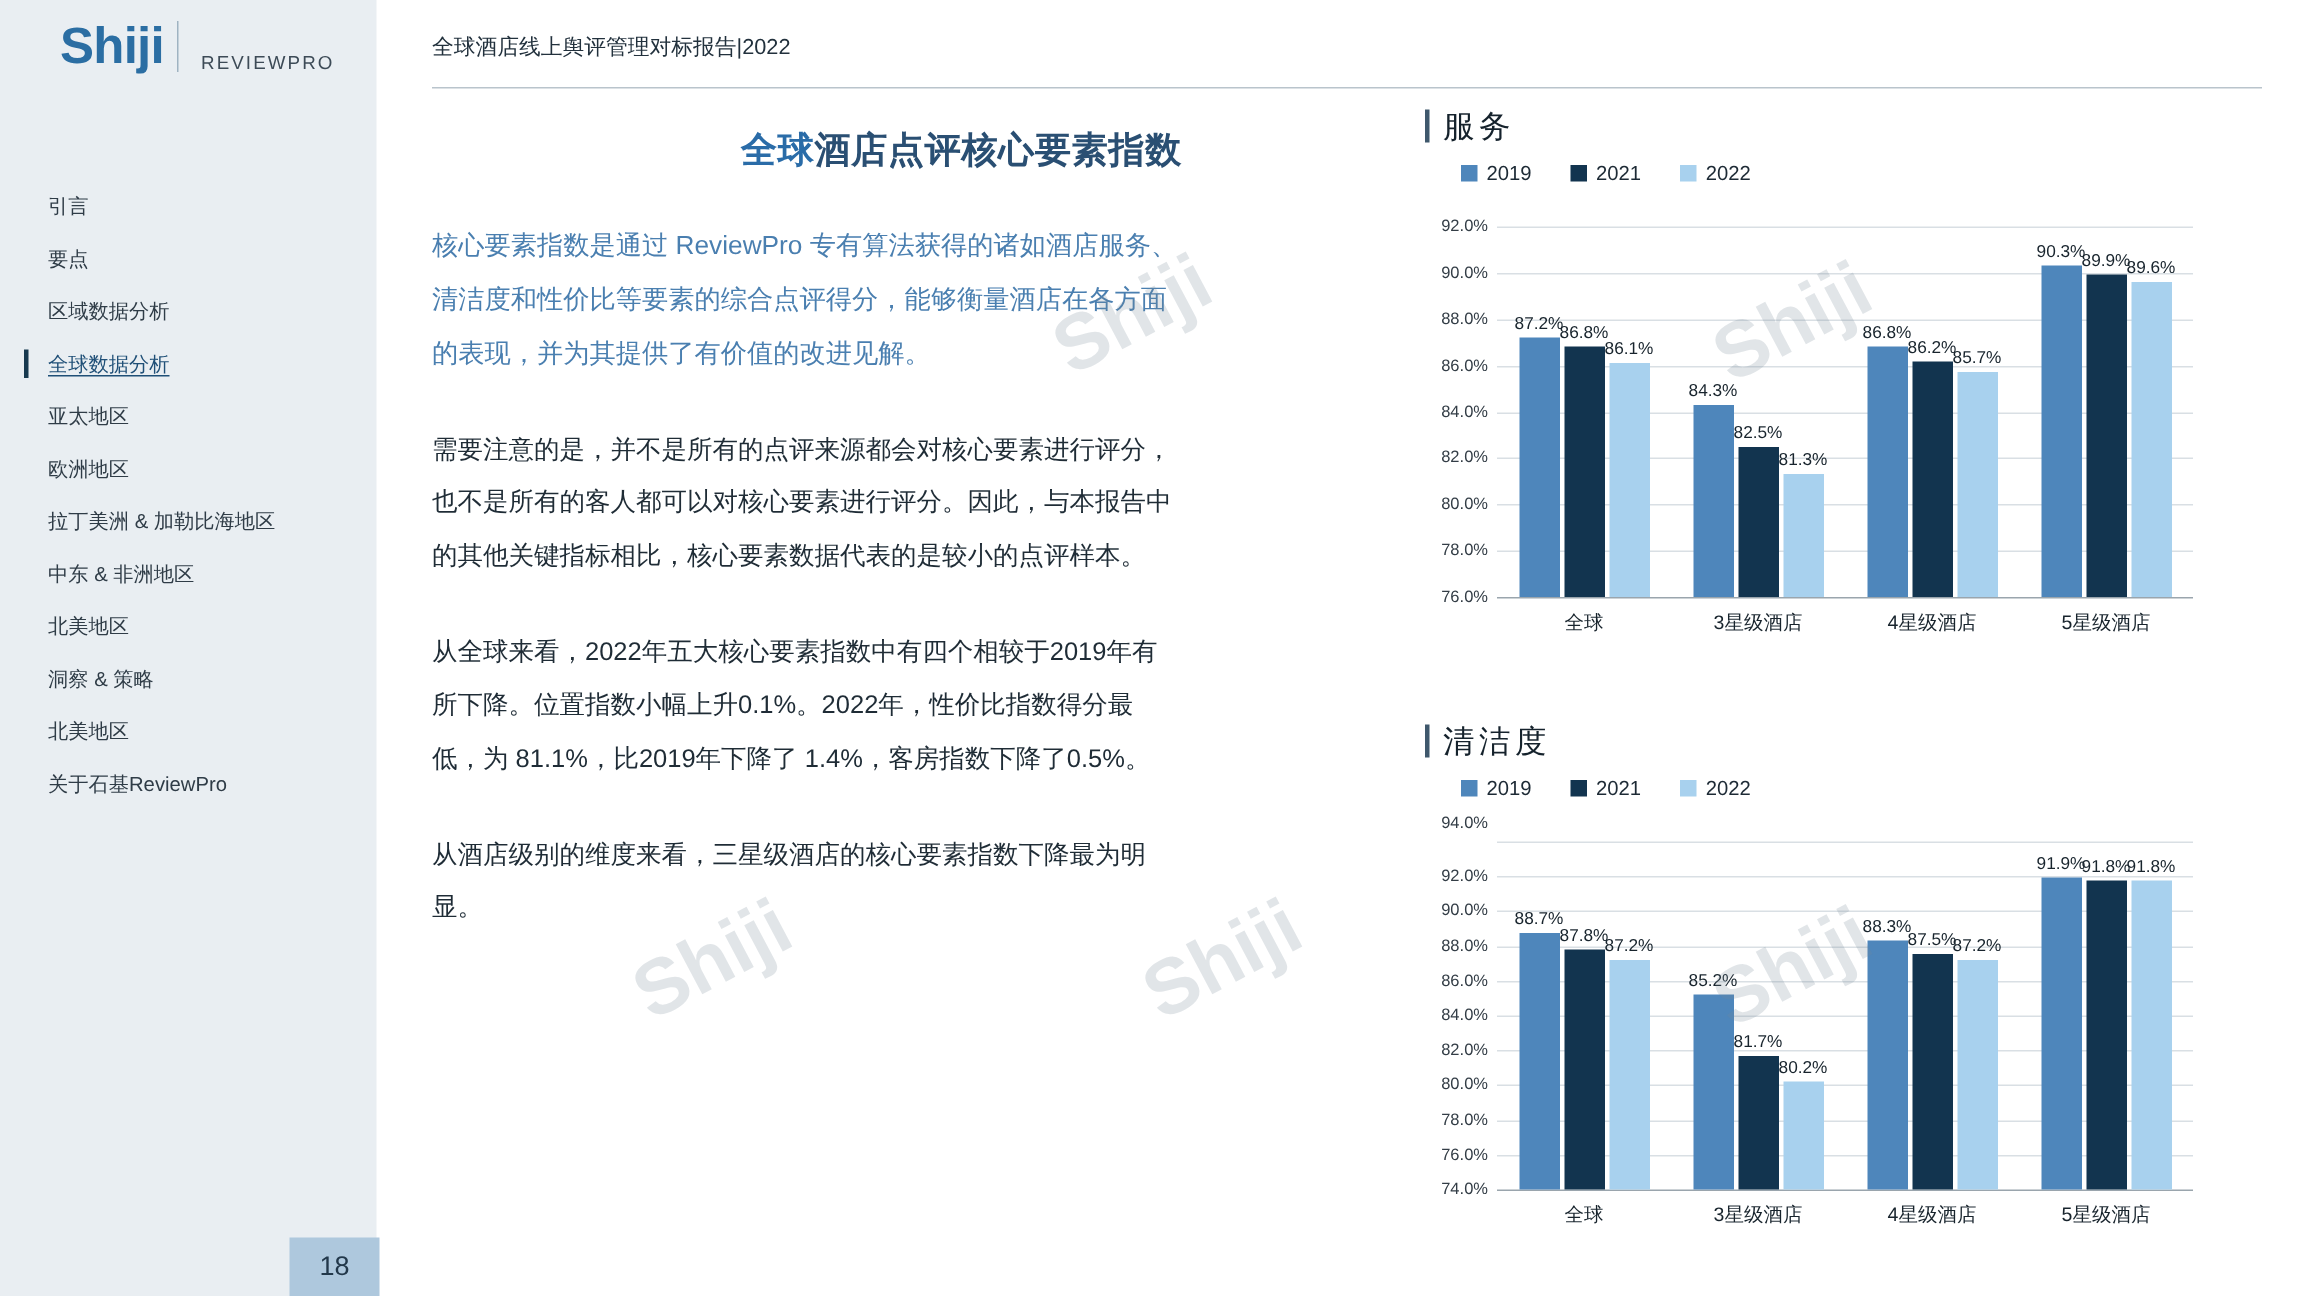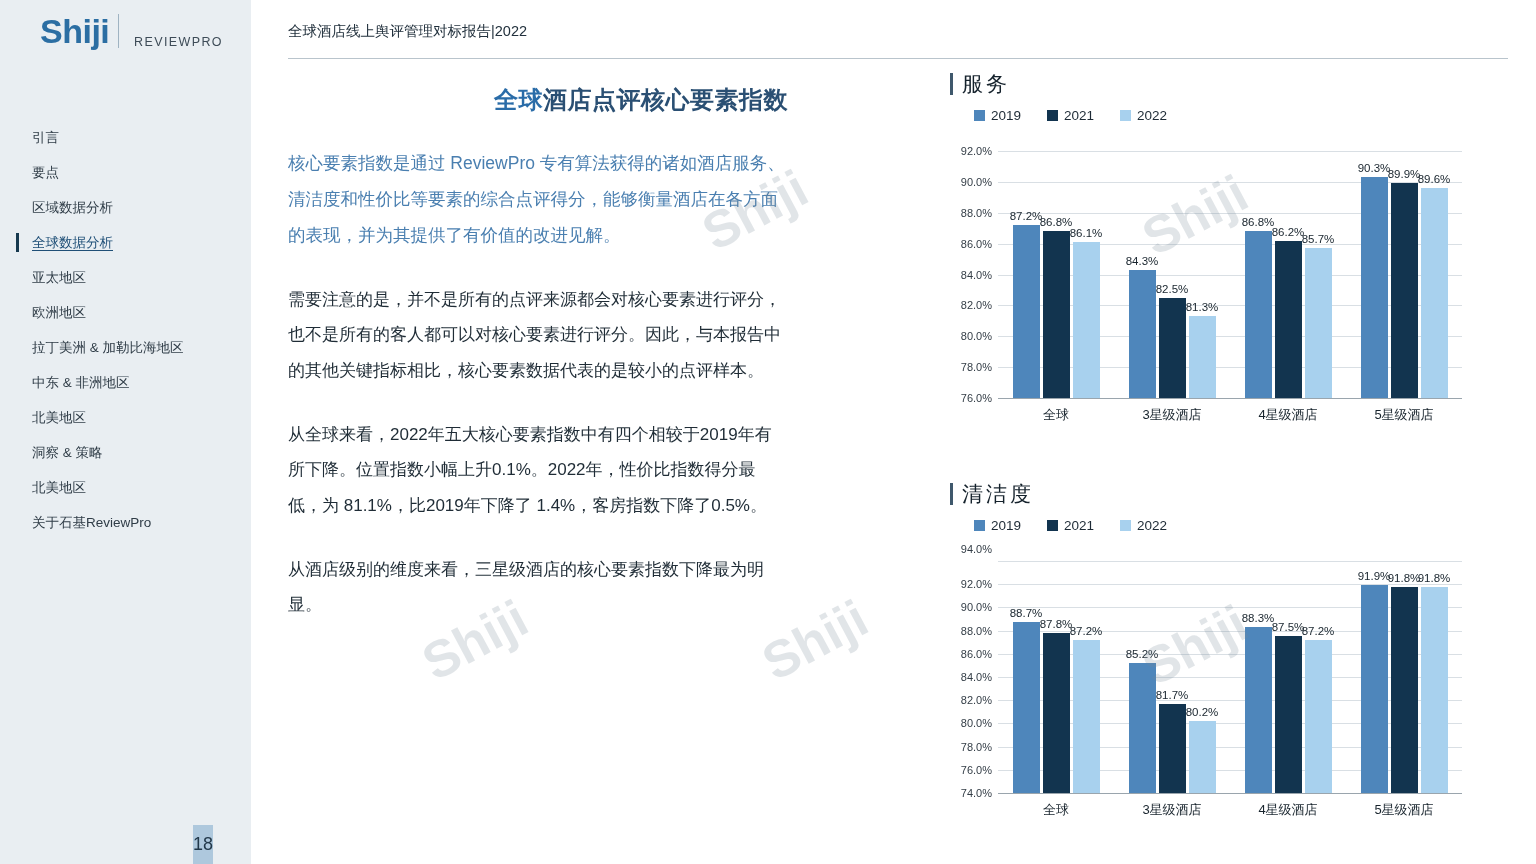--- a/index.html
+++ b/index.html
@@ -64,21 +64,21 @@
     border-bottom: 1px solid #1f4f77;
   }
   .nav-item.active::before {
     content: "";
     position: absolute; left: 16px; top: 8px;
     width: 3px; height: 19px;
     background: #17394f;
   }
   #page-number-box {
     position: absolute; left: 193px; top: 825px;
-    width: 20px; height: 39px;
+    width: 60px; height: 39px;
     background: #aec8dd;
     color: #22384a;
     font-size: 18px;
     display: flex; align-items: center; justify-content: center;
   }
 
   
   #header {
     position: absolute; left: 288px; top: 22px;
     width: 1220px;

